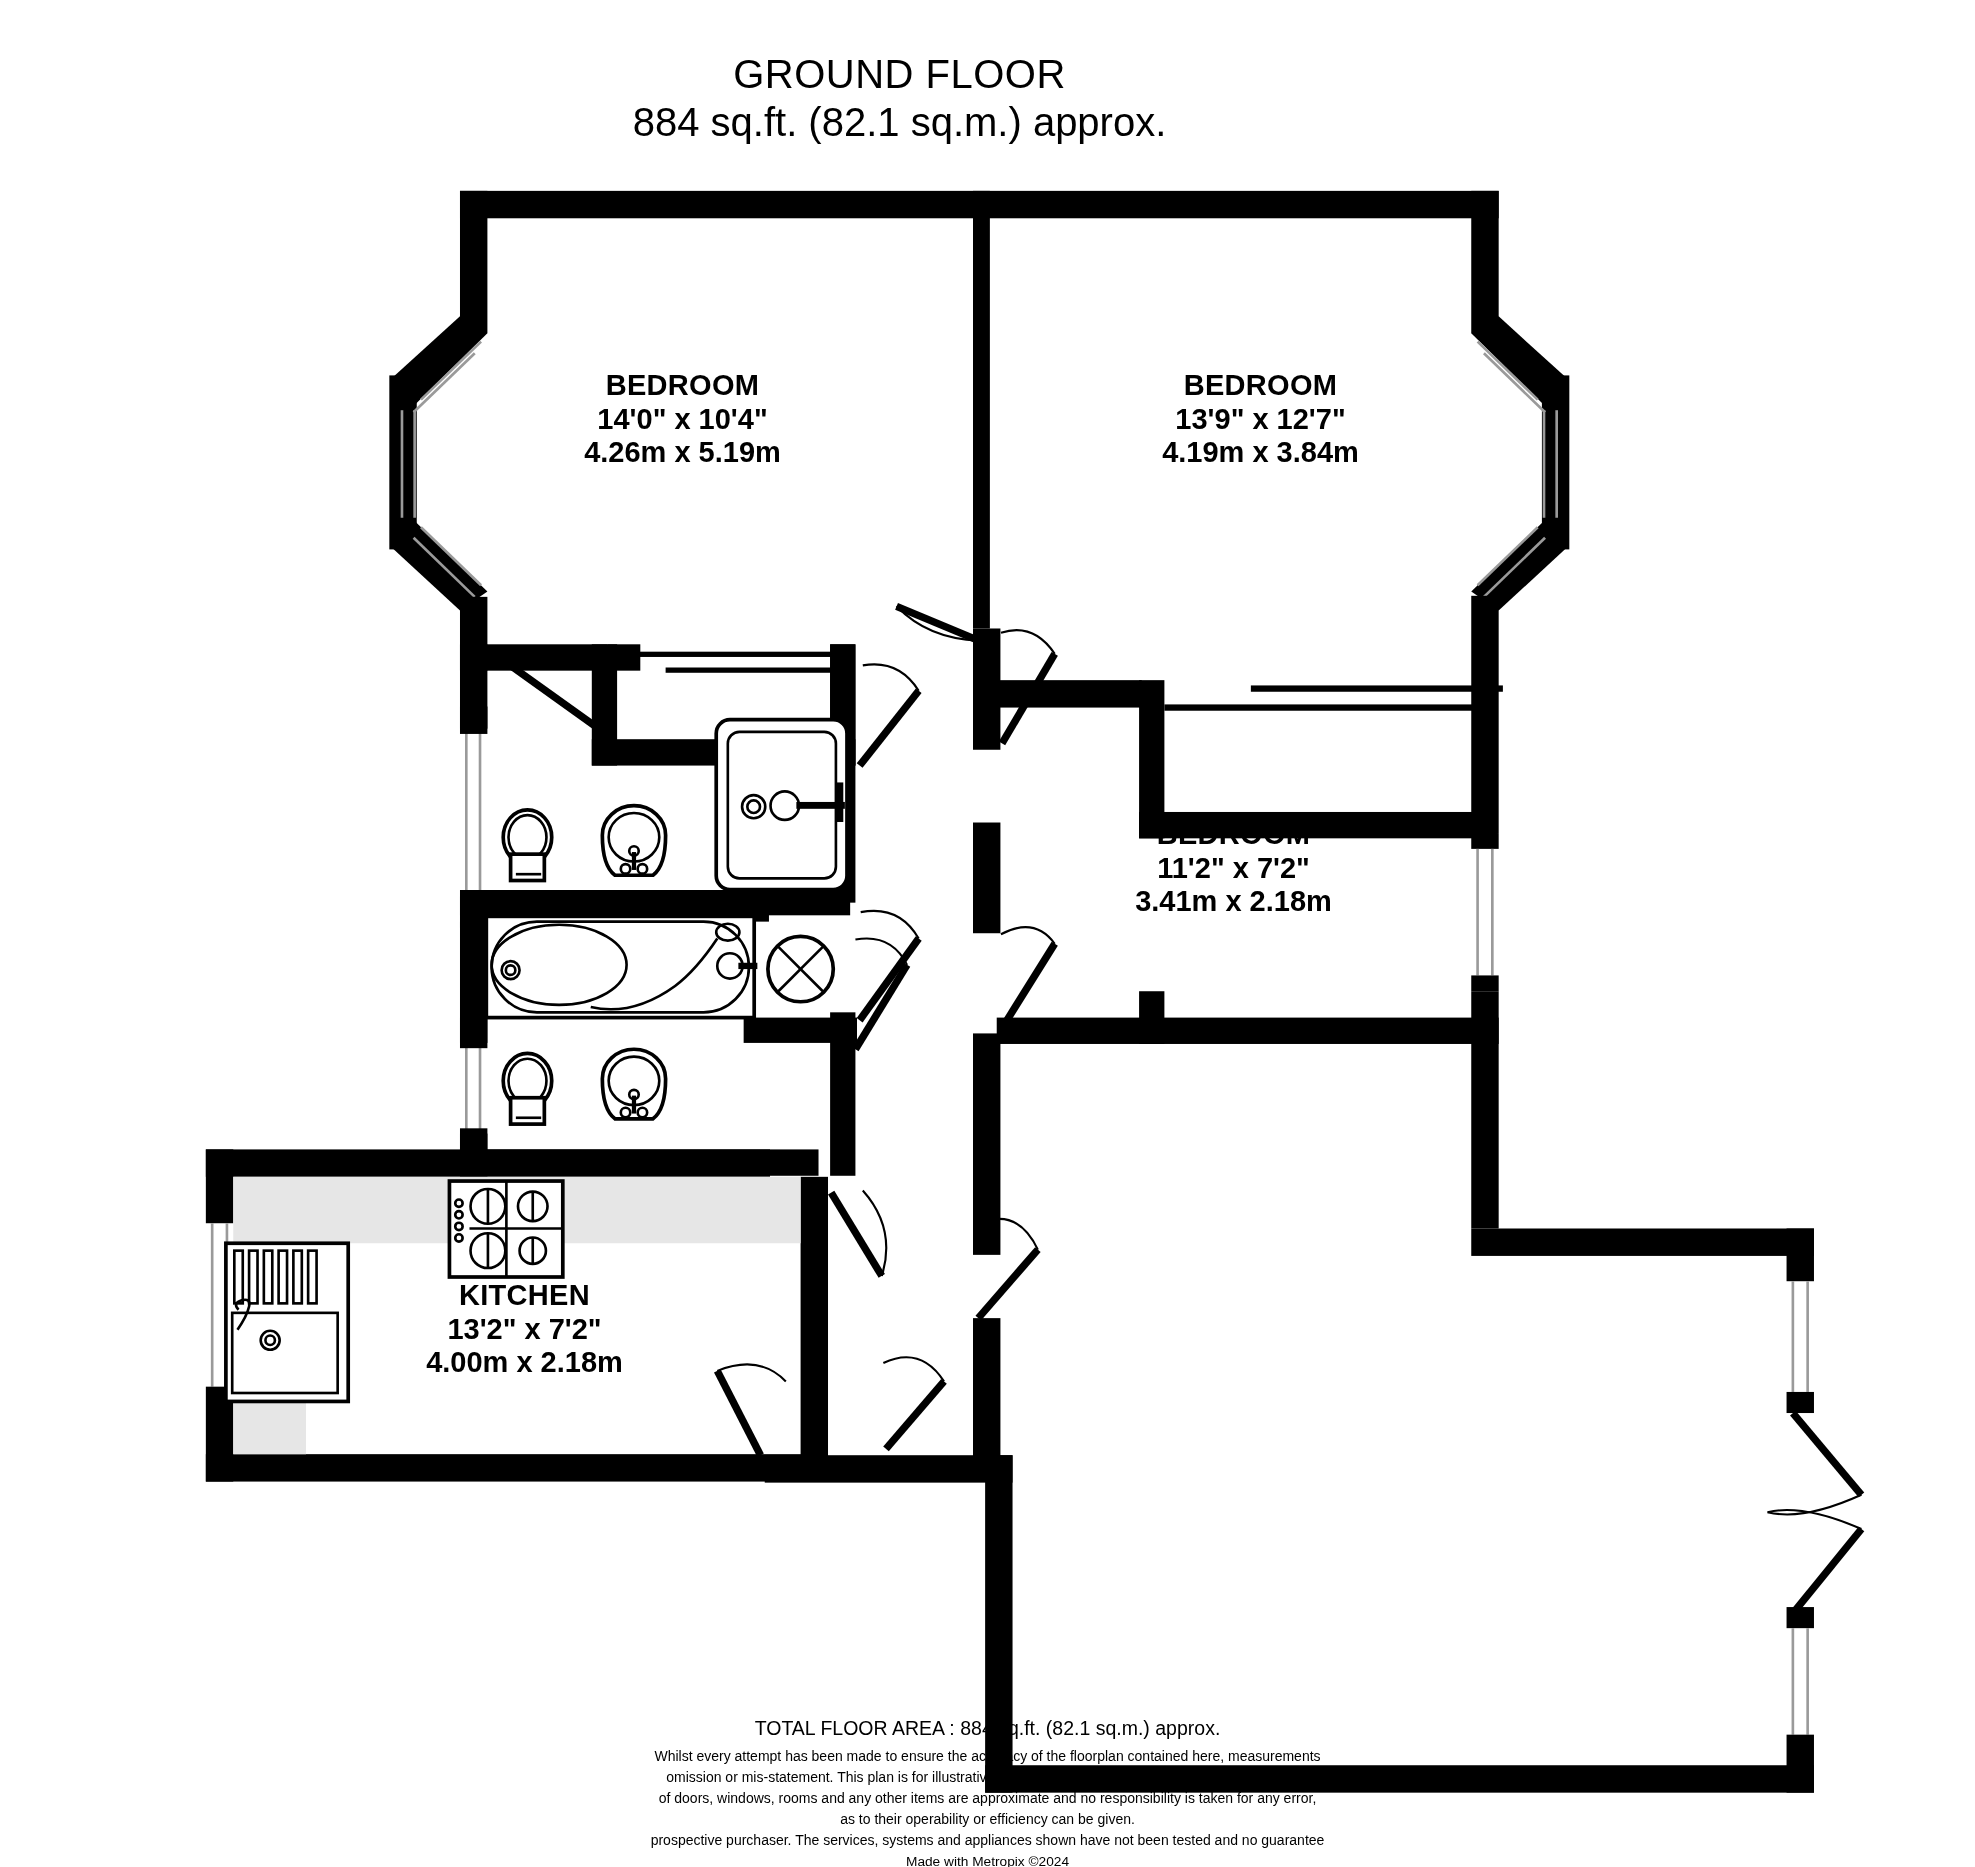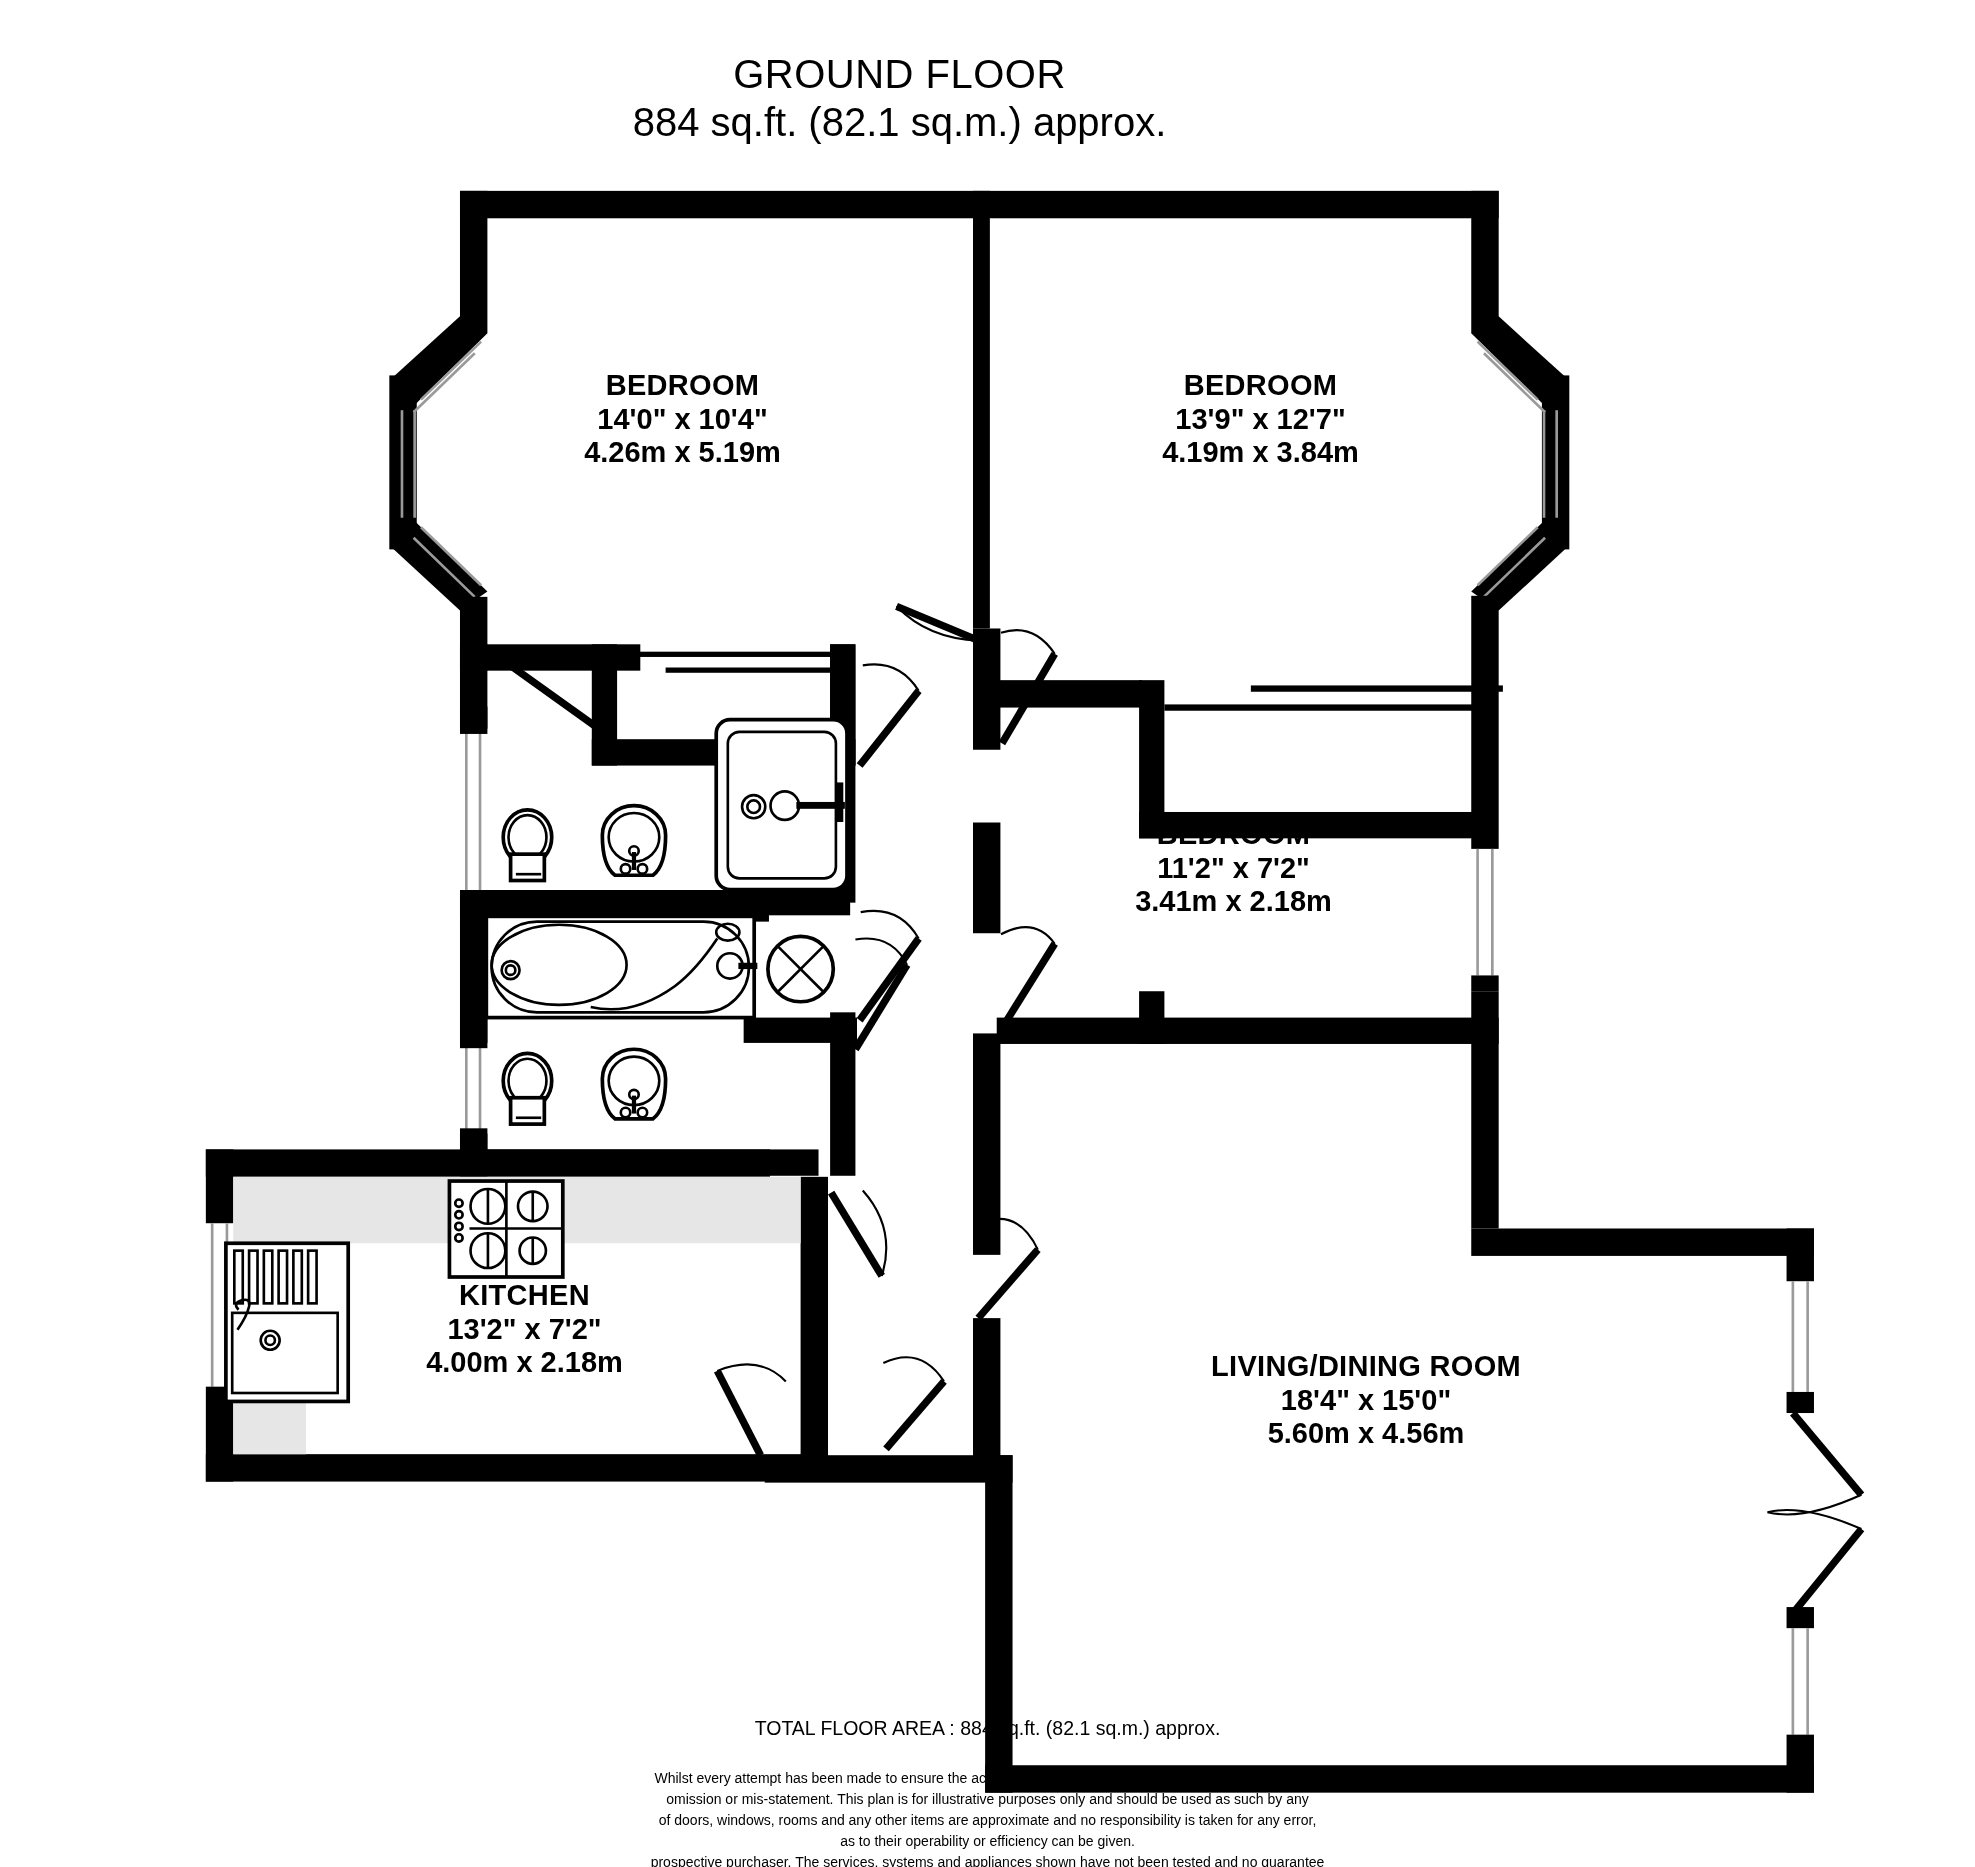--- a/index.html
+++ b/index.html
@@ -85,21 +85,21 @@
   .footer {
     position: absolute;
     left: 0;
     width: 1975px;
     text-align: center;
   }
   .footer .total-area {
     font-size: 19.5px;
     line-height: 23px;
     display: block;
-    margin-bottom: 28px;
+    margin-bottom: 6px;
   }
   .footer .disclaimer-line {
     font-size: 14px;
     line-height: 21px;
     display: block;
   }
   .footer .made-with {
     font-size: 13.7px;
     line-height: 21px;
     display: block;
@@ -415,25 +415,20 @@
     <span class="rl-imp">11'2"  x 7'2"</span>
     <span class="rl-met">3.41m  x 2.18m</span>
   </div>
 
   <div class="roomlabel" style="left:377px; top:1279px; width:295px;">
     <span class="rl-name">KITCHEN</span>
     <span class="rl-imp">13'2"  x 7'2"</span>
     <span class="rl-met">4.00m  x 2.18m</span>
   </div>
 
-  <div class="roomlabel" style="left:1155px; top:1350px; width:422px;">
-    <span class="rl-name">LIVING/DINING ROOM</span>
-    <span class="rl-imp">18'4"  x 15'0"</span>
-    <span class="rl-met">5.60m  x 4.56m</span>
-  </div>
 
   <div class="footer" style="top:1717px;">
     <span class="total-area">TOTAL FLOOR AREA : 884 sq.ft. (82.1 sq.m.) approx.</span>
     <span class="disclaimer-line">Whilst every attempt has been made to ensure the accuracy of the floorplan contained here, measurements</span>
     <span class="disclaimer-line">omission or mis-statement. This plan is for illustrative purposes only and should be used as such by any</span>
     <span class="disclaimer-line">of doors, windows, rooms and any other items are approximate and no responsibility is taken for any error,</span>
     <span class="disclaimer-line">as to their operability or efficiency can be given.</span>
     <span class="disclaimer-line">prospective purchaser. The services, systems and appliances shown have not been tested and no guarantee</span>
     <span class="made-with">Made with Metropix ©2024</span>
   </div>

